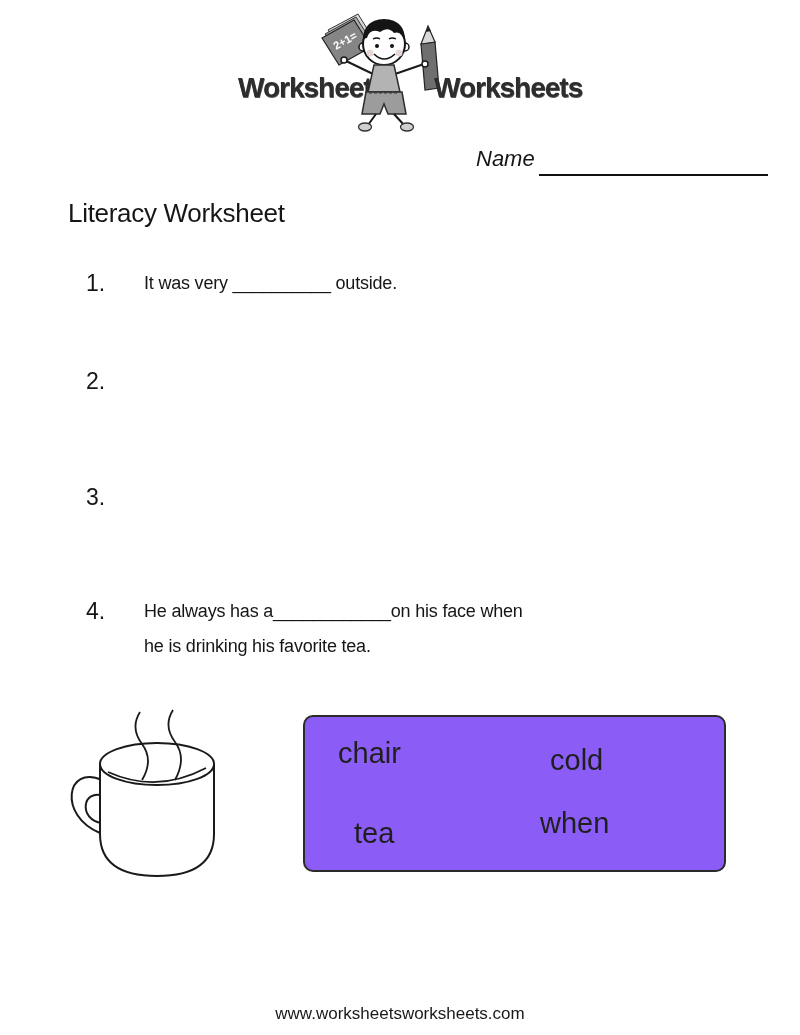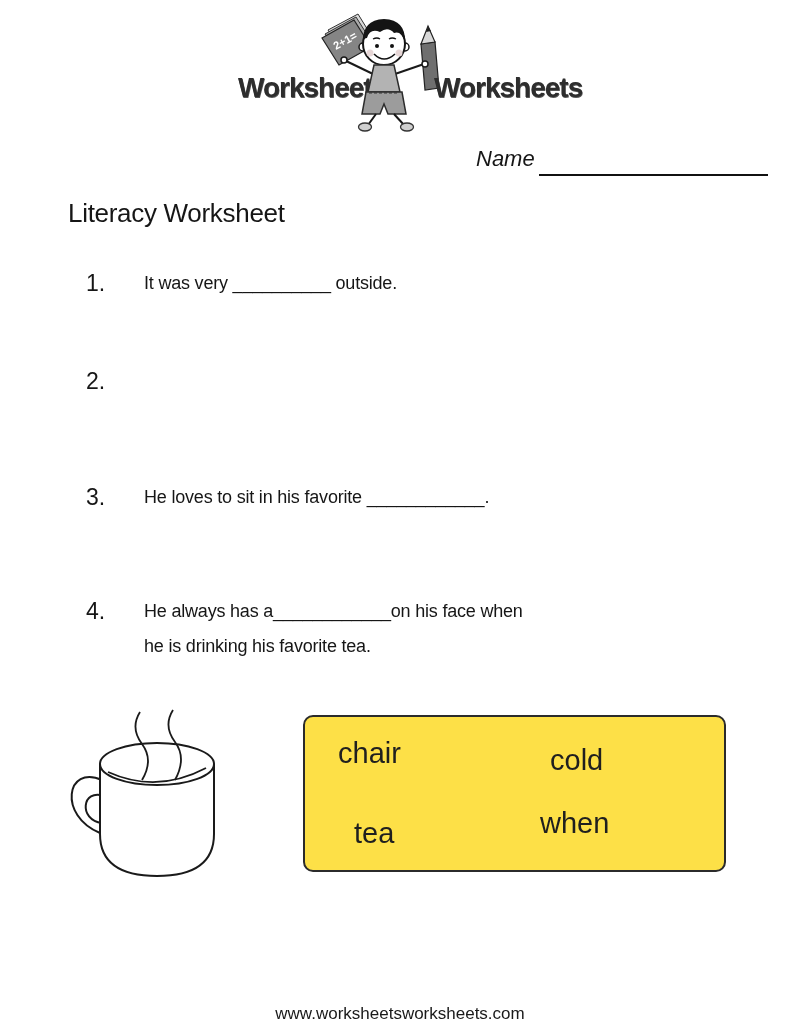--- a/index.html
+++ b/index.html
@@ -68,21 +68,21 @@
   .q2 { top: 364px; }
   .q3 { top: 480px; }
   .q4 { top: 594px; }
   
   .word-bank {
     position: absolute;
     left: 303px; top: 715px;
     width: 419px; height: 153px;
     border: 2px solid #2b2b2b;
     border-radius: 10px;
-    background: #fde047;
+    background: #8b5cf6;
   }
   .word-bank .word { position: absolute; font-size: 29px; color: #1f1f1f; }
   .word-chair { left: 33px;  top: 20px; }
   .word-cold  { left: 245px; top: 27px; }
   .word-tea   { left: 49px;  top: 100px; }
   .word-smile { left: 235px; top: 90px; }
   
   .cup { position: absolute; left: 60px; top: 706px; }
   
   .footer-url {
@@ -148,21 +148,20 @@
   <div class="name-label">Name</div>
   <div class="name-line"></div>
 
 
   <div class="q-num q1">1.</div>
   <div class="q-text q1">It was very __________ outside.</div>
 
   <div class="q-num q2">2.</div>
 
   <div class="q-num q3">3.</div>
-  <div class="q-text q3">He loves to sit in his favorite ____________.</div>
 
   <div class="q-num q4">4.</div>
   <div class="q-text q4">He always has a____________on his face when
 he is drinking his favorite tea.</div>
 
   <svg class="cup" width="175" height="185" viewBox="0 0 175 185">
 
     <path d="M42,74 C6,58 -2,110 40,127" fill="none" stroke="#1a1a1a" stroke-width="2"></path>
     <path d="M44,90 C22,82 18,114 42,117" fill="none" stroke="#1a1a1a" stroke-width="2"></path>
 

